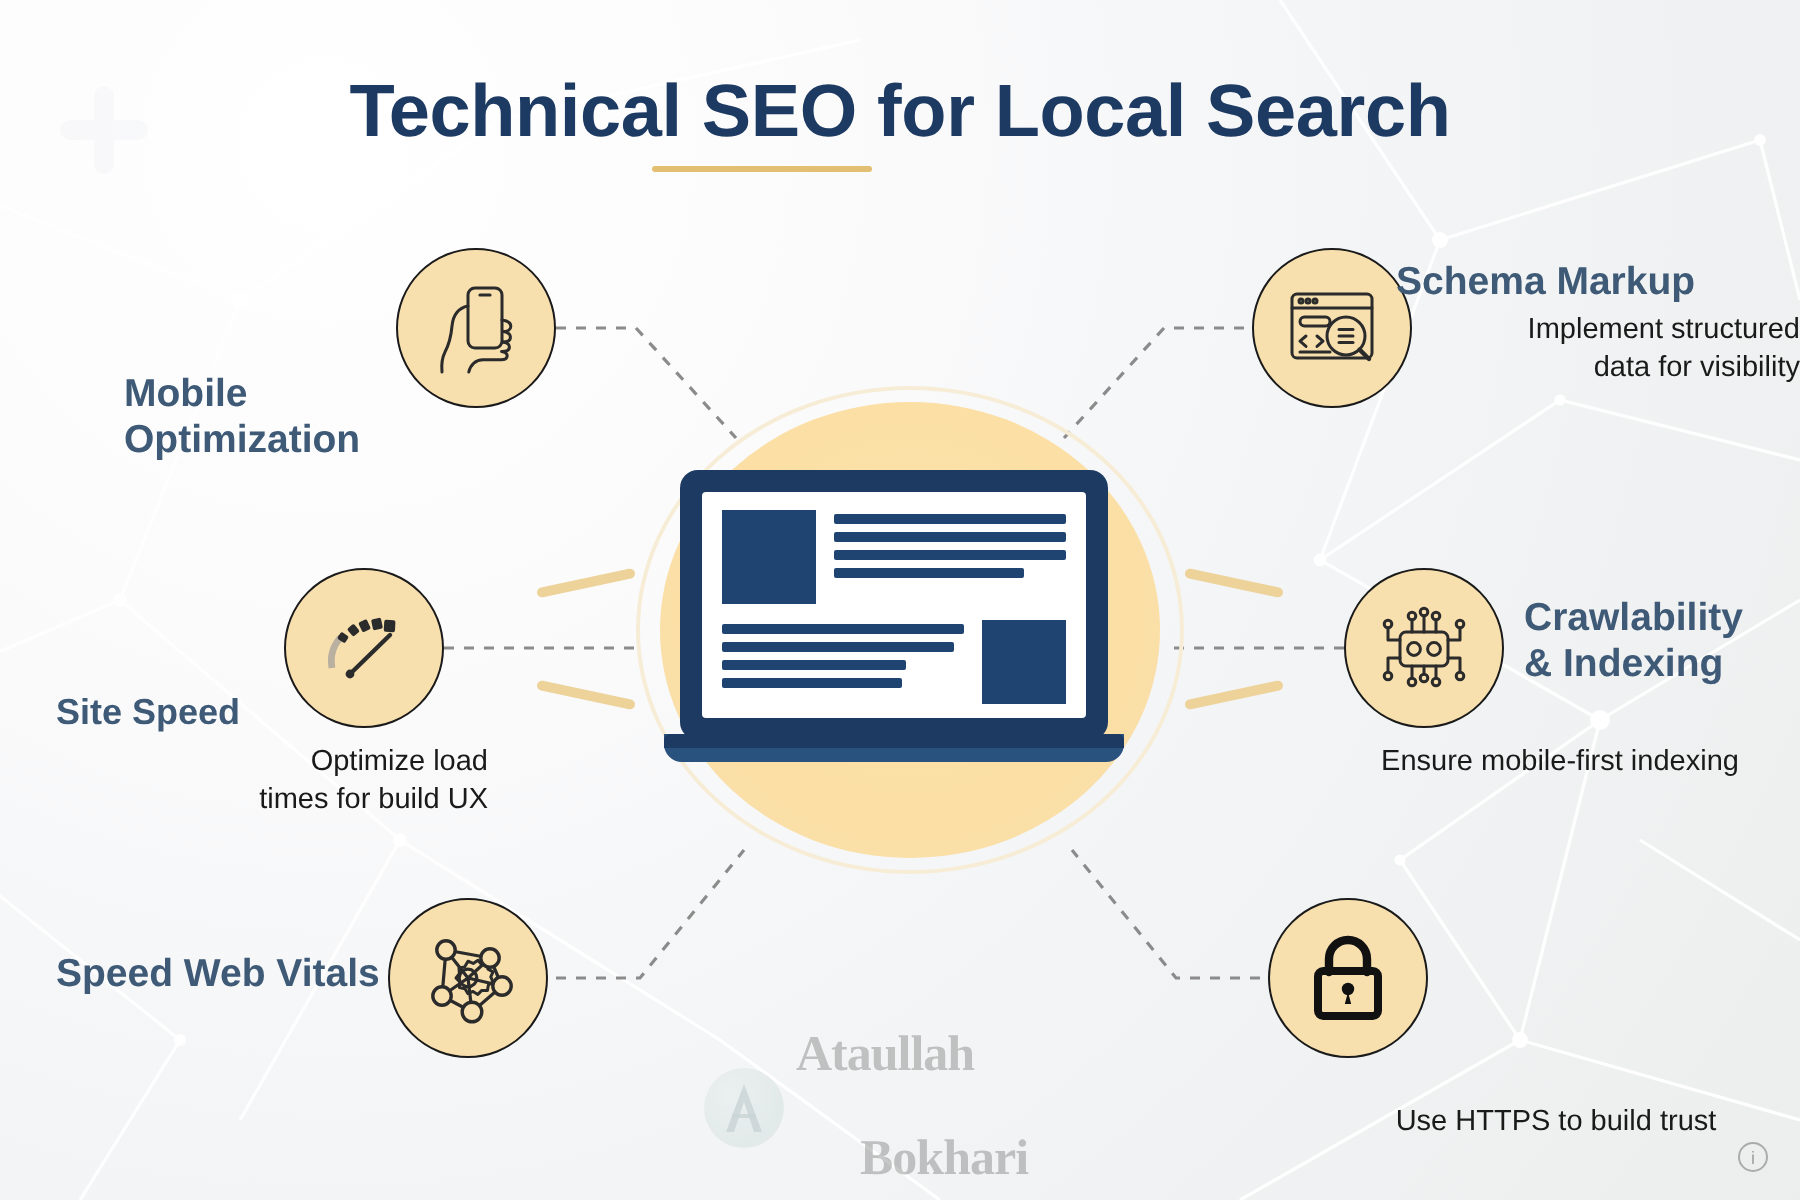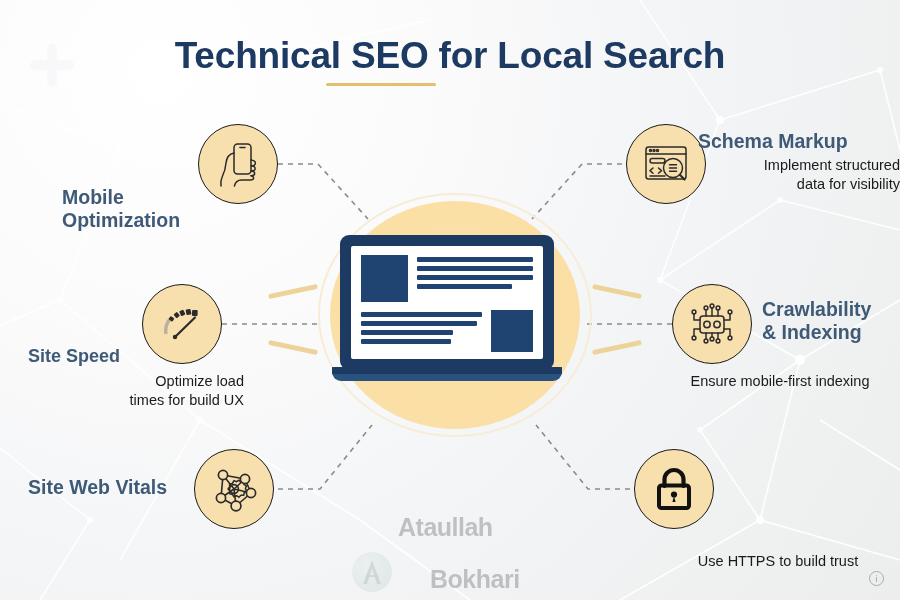--- a/index.html
+++ b/index.html
@@ -96,21 +96,21 @@
     position:absolute; color:#1a1a1a;
     font-size:14.5px; line-height:1.3;
     font-family:"Liberation Sans", sans-serif;
   }
 
   
   #watermark {
     position:absolute; left:352px; top:516px; width:230px;
     opacity:0.30;
   }
-  #wm-row { display:flex; align-items:flex-end; gap:6px; }
+  #wm-row { display:flex; align-items:center; gap:6px;font-family:Liberation Serif, serif; }
   #wm-logo {
     width:40px; height:40px; border-radius:50%;
     background:radial-gradient(circle at 35% 35%,#d7e8e4,#bcd2ce 70%,#cfd9d6);
     position:relative; flex:0 0 auto;
   }
   #wm-text { line-height:0.95; }
   .wm-l1 { font-size:25px; font-weight:bold; color:#4a4a4a; letter-spacing:-0.5px;}
   .wm-l2 { font-size:25px; font-weight:bold; color:#4a4a4a; letter-spacing:-0.5px; padding-left:32px;margin-top:28px;}
   #wm-tag { font-size:10px; color:#6d6d6d; letter-spacing:0.2px; margin-top:3px; }
   #corner-badge {
@@ -344,21 +344,21 @@
         <g fill="#f7dfae" stroke="#2b2b2b" stroke-width="1.7">
           <circle cx="16" cy="13" r="4.6"></circle>
           <circle cx="38" cy="17" r="4.6"></circle>
           <circle cx="44" cy="31" r="4.6"></circle>
           <circle cx="29" cy="44" r="4.9"></circle>
           <circle cx="14" cy="36" r="4.6"></circle>
         </g>
       </svg>
     </div>
     <div class="label" style="left:28px; top:36px; width:180px; font-size:19.5px; text-align:left;">
-      <div>Site Web Vitals</div>
+      <div>Speed Web Vitals</div>
     </div>
   </div>
 
   <div class="node" style="left:600px; top:440px; width:300px; height:140px;">
     <div class="bubble" style="left:34px; top:9px; width:80px; height:80px;">
       <svg width="46" height="48" viewBox="0 0 46 48">
         <g fill="none" stroke="#111111" stroke-width="4.2" stroke-linecap="round">
           <path d="M13.5 21 v-6.5 a9.5 9.5 0 0 1 19 0 V21"></path>
         </g>
         <rect x="8" y="20.5" width="30" height="22.5" rx="2.6" fill="none" stroke="#111111" stroke-width="4"></rect>

